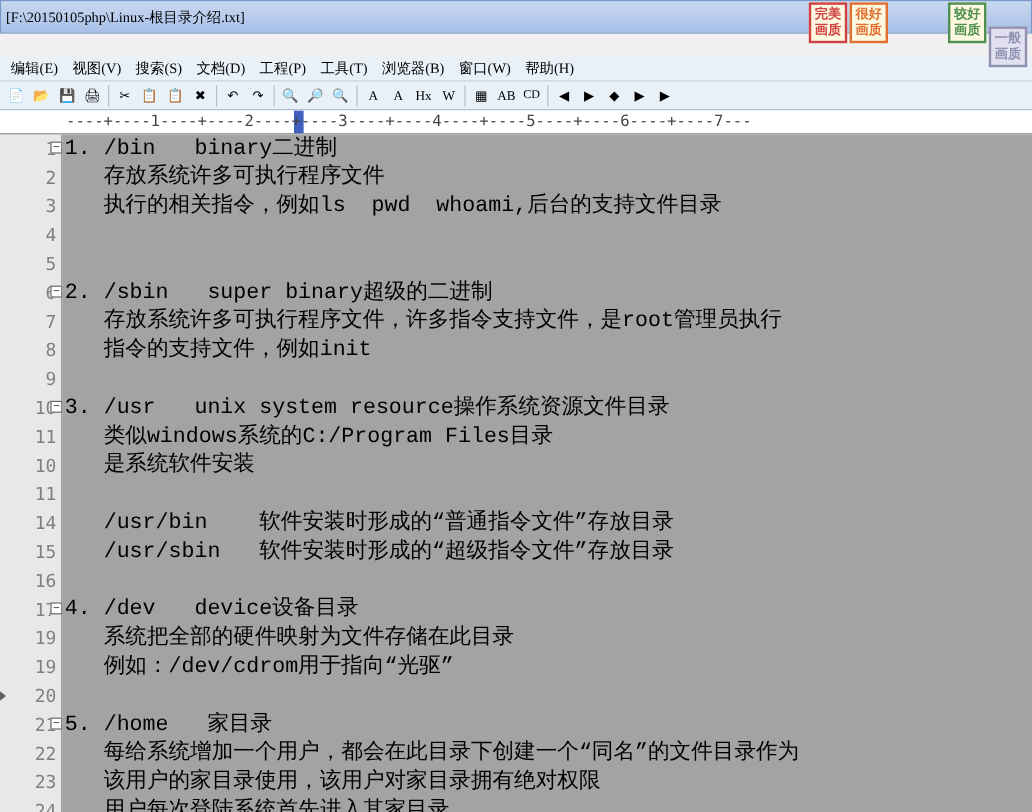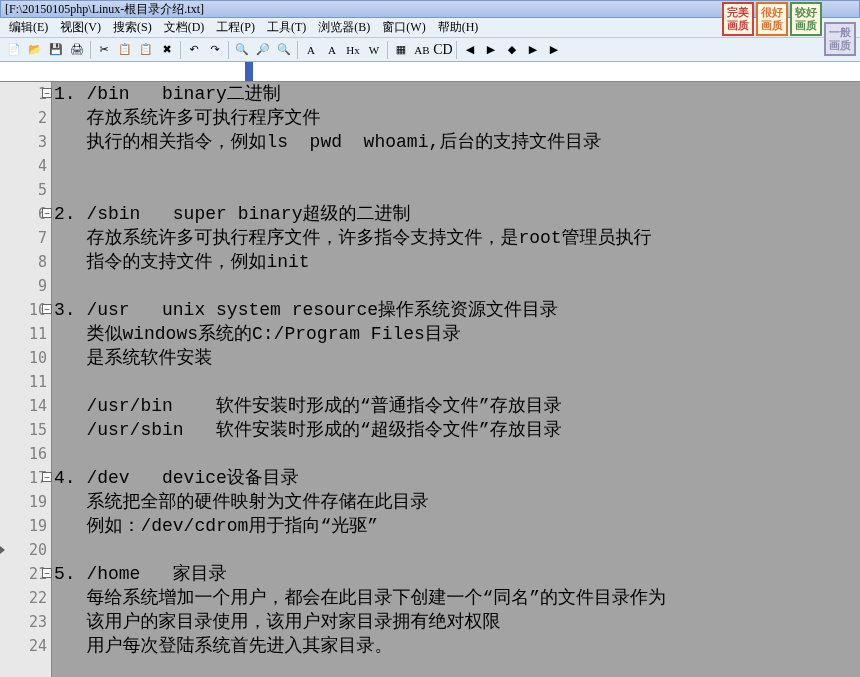--- a/index.html
+++ b/index.html
@@ -6,39 +6,40 @@
 body {
   width: 860px;
   height: 677px;
   font-family: "SimSun", serif;
   font-size: 12px;
   background: #f0f0f0;
   overflow: hidden;
   position: relative;
 }
 .title-bar {
-  height: 18px;
+  height: 28px;
   background: linear-gradient(to bottom, #c8d8f0, #a8c0e8);
   border: 1px solid #7899c9;
   padding: 1px 4px;
   display: flex;
   align-items: center;
 }
 .title-text {
   color: #000;
   font-size: 12px;
 }
 .menu-bar {
   height: 20px;
   background: #e8f0f8;
   border-bottom: 1px solid #c0c8d8;
   padding: 2px 4px;
   display: flex;
   align-items: center;
   gap: 2px;
+  margin-top: 20px;
 }
 .menu-item {
   padding: 1px 5px;
   cursor: pointer;
 }
 .quality-badges {
   position: absolute;
   top: 0;
   right: 4px;
   display: flex;
@@ -54,21 +55,21 @@
   flex-direction: column;
   align-items: center;
   justify-content: center;
   font-size: 11px;
   line-height: 13px;
   font-weight: bold;
   background: #fff8e0;
 }
 .badge-red { border-color: #d04040; color: #d04040; }
 .badge-orange { border-color: #e07030; color: #e07030; }
-.badge-green { border-color: #509050; color: #509050; }
+.badge-green { border-color: #509050; color: #509050; margin-left: 48px; }
 .badge-gray { border-color: #9090b0; color: #9090b0; background: #e0e0f0; margin-top: 40px; }
 .toolbar {
   height: 24px;
   background: #e8f0f8;
   border-bottom: 1px solid #a0b0c8;
   display: flex;
   align-items: center;
   padding: 0 4px;
   gap: 1px;
 }
@@ -225,31 +226,32 @@
     <div class="tool-btn" style="font-size: 11px;">🔎</div>
     <div class="tool-btn" style="font-size: 11px;">🔍</div>
     <div class="tool-sep"></div>
     <div class="tool-btn" style="font-size: 11px;">A</div>
     <div class="tool-btn" style="font-size: 11px;">A</div>
     <div class="tool-btn" style="font-size: 11px;">Hx</div>
     <div class="tool-btn" style="font-size: 11px;">W</div>
     <div class="tool-sep"></div>
     <div class="tool-btn" style="font-size: 11px;">▦</div>
     <div class="tool-btn" style="font-size: 11px;">AB</div>
-    <div class="tool-btn" style="font-size: 14px;">CD</div>
+    <div class="tool-btn" style="font-size: 10px;">CD</div>
     <div class="tool-sep"></div>
     <div class="tool-btn" style="font-size: 11px;">◀</div>
     <div class="tool-btn" style="font-size: 11px;">▶</div>
     <div class="tool-btn" style="font-size: 11px;">◆</div>
     <div class="tool-btn" style="font-size: 11px;">▶</div>
     <div class="tool-btn" style="font-size: 11px;">▶</div>
   </div>
 
 <div class="ruler">
   <div class="cursor-mark"></div>
+  <span class="ruler-text">----+----1----+----2----+----3----+----4----+----5----+----6----+----7---</span>
 </div>
 
 <div class="editor-area">
   <div class="gutter" id="gutter">
       <div class="gutter-line">1<div class="fold-mark">−</div></div>
       <div class="gutter-line">2</div>
       <div class="gutter-line">3</div>
       <div class="gutter-line">4</div>
       <div class="gutter-line">5</div>
       <div class="gutter-line">6<div class="fold-mark">−</div></div>

